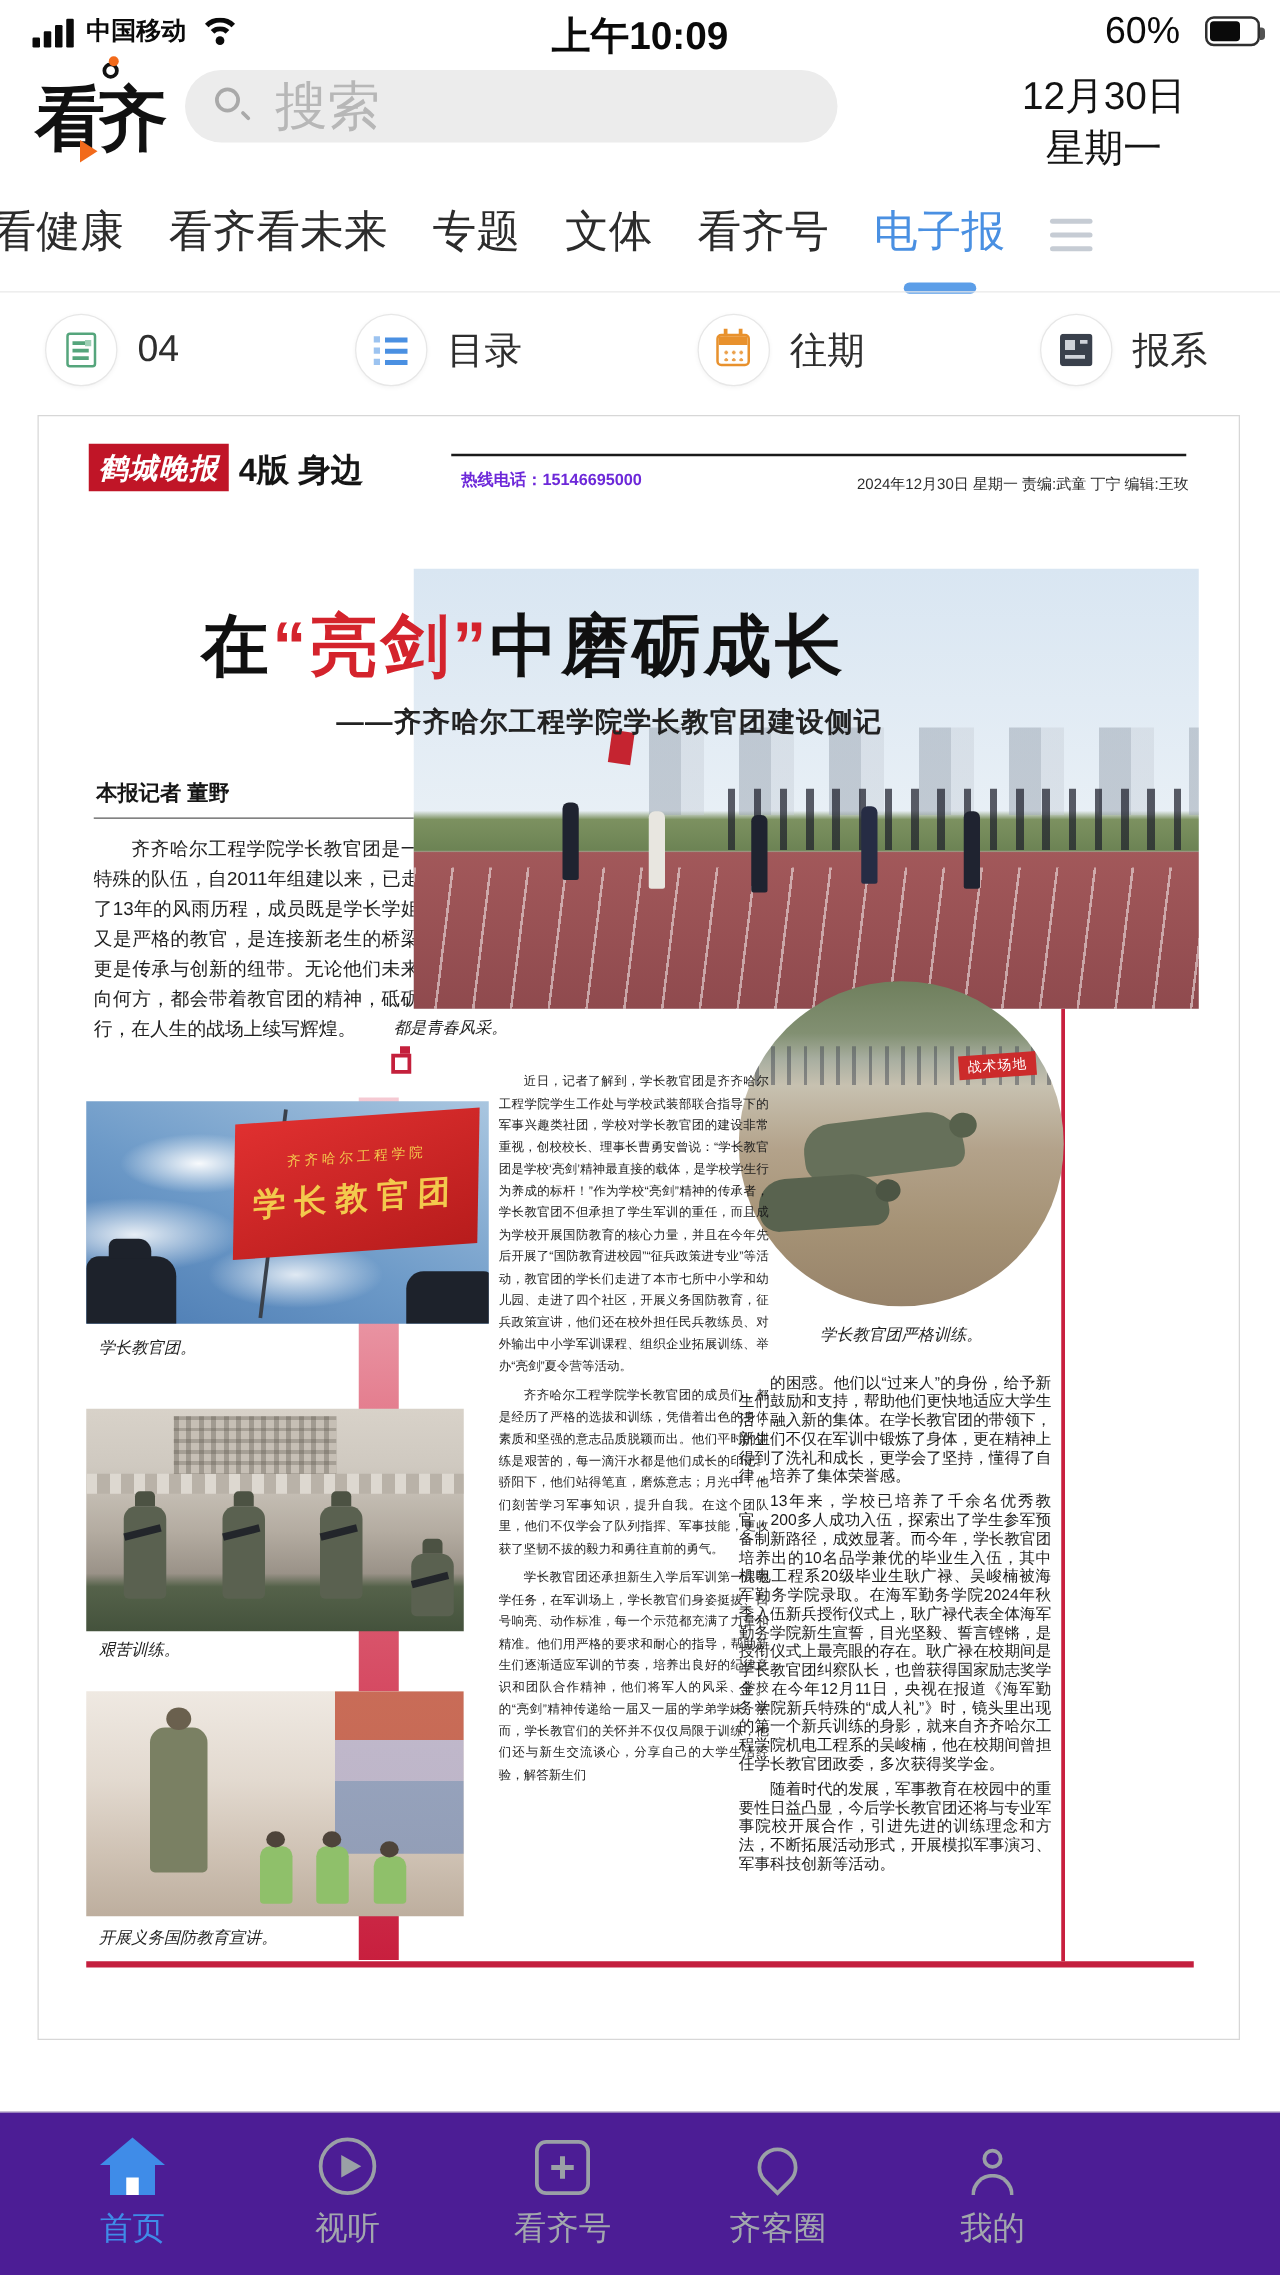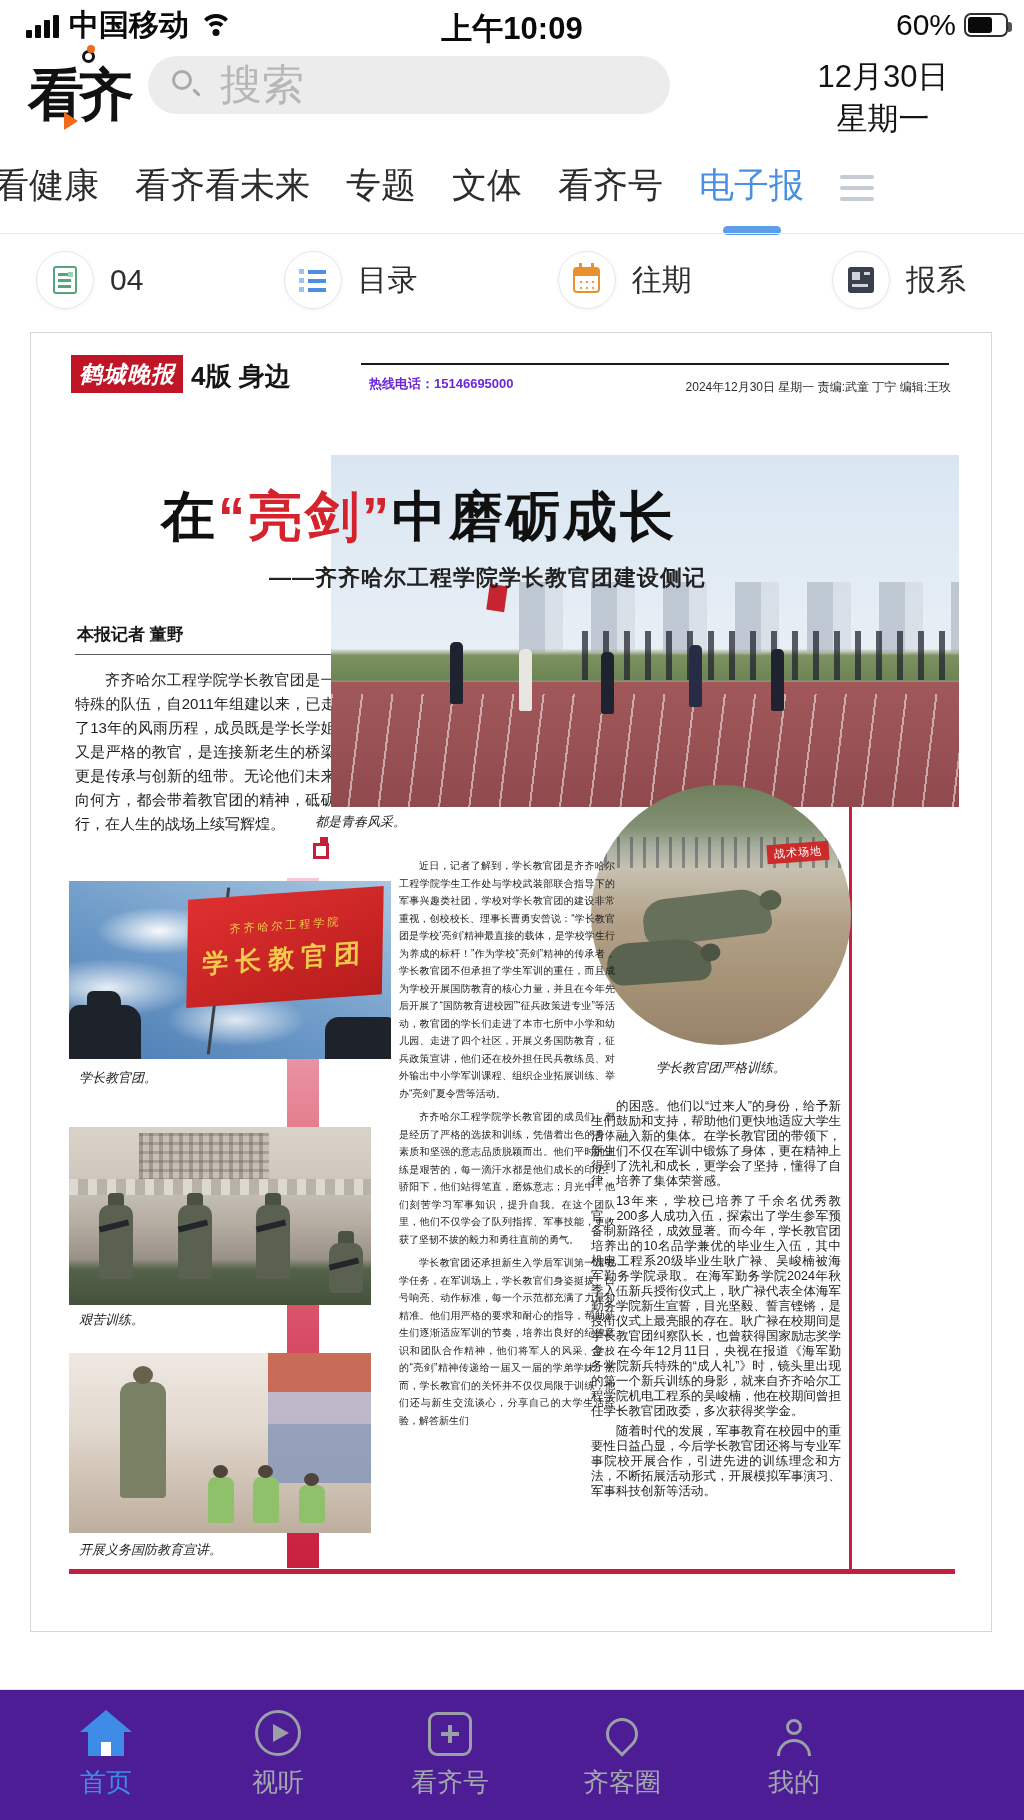--- a/index.html
+++ b/index.html
@@ -3,31 +3,31 @@
 <meta charset="utf-8">
 <style>
   html,body{margin:0;padding:0;background:#fff;}
   *{box-sizing:border-box;}
   body{font-family:"Liberation Sans", sans-serif;}
   .screen{position:relative;width:1024px;height:1820px;background:#fff;overflow:hidden;}
   .abs{position:absolute;}
 
   
   .sb-left{left:26px;top:10px;display:flex;align-items:flex-end;gap:10px;}
-  .carrier{font-size:30px;font-weight:600;color:#0a0a0a;line-height:30px;}
+  .carrier{font-size:20px;font-weight:600;color:#0a0a0a;line-height:30px;}
   .sigbars{display:flex;align-items:flex-end;gap:3px;height:24px;padding-bottom:2px;}
   .sigbars i{display:block;width:6px;background:#0a0a0a;border-radius:1px;}
   .sigbars .b1{height:8px}.sigbars .b2{height:13px}.sigbars .b3{height:18px}.sigbars .b4{height:23px}
   .wifi{position:relative;width:34px;height:26px;}
   .wifi i{position:absolute;left:50%;transform:translateX(-50%);border:4px solid transparent;border-top:4px solid #0a0a0a;border-radius:50%;}
   .wifi .w1{width:34px;height:34px;top:0;}
   .wifi .w2{width:21px;height:21px;top:7px;}
   .wifi .w3{width:7px;height:7px;background:#0a0a0a;border:none;border-radius:50%;top:15px;}
   .sb-time{left:0;right:0;top:8px;text-align:center;font-size:31px;font-weight:700;color:#0a0a0a;}
-  .sb-right{right:16px;top:8px;display:flex;align-items:center;gap:8px;}
+  .sb-right{right:16px;top:8px;display:flex;align-items:center;gap:20px;}
   .batt-pct{font-size:30px;color:#0a0a0a;}
   .batt{position:relative;width:44px;height:24px;border:2px solid rgba(10,10,10,.85);border-radius:7px;}
   .batt i{position:absolute;left:2px;top:2px;bottom:2px;width:60%;background:#0a0a0a;border-radius:3px;}
   .batt u{position:absolute;right:-6px;top:7px;width:4px;height:10px;background:rgba(10,10,10,.7);border-radius:0 3px 3px 0;}
 
   
   .logo{left:24px;top:48px;width:112px;height:98px;}
   .logo .txt{position:absolute;left:4px;top:10px;font-size:56px;font-weight:900;letter-spacing:-6px;color:#111;}
   .logo .dot{position:absolute;left:58px;top:2px;width:13px;height:13px;border:3px solid #111;border-radius:50%;}
   .logo .dot i{position:absolute;left:2px;top:-8px;width:8px;height:8px;background:#f26a1b;border-radius:50%;}

